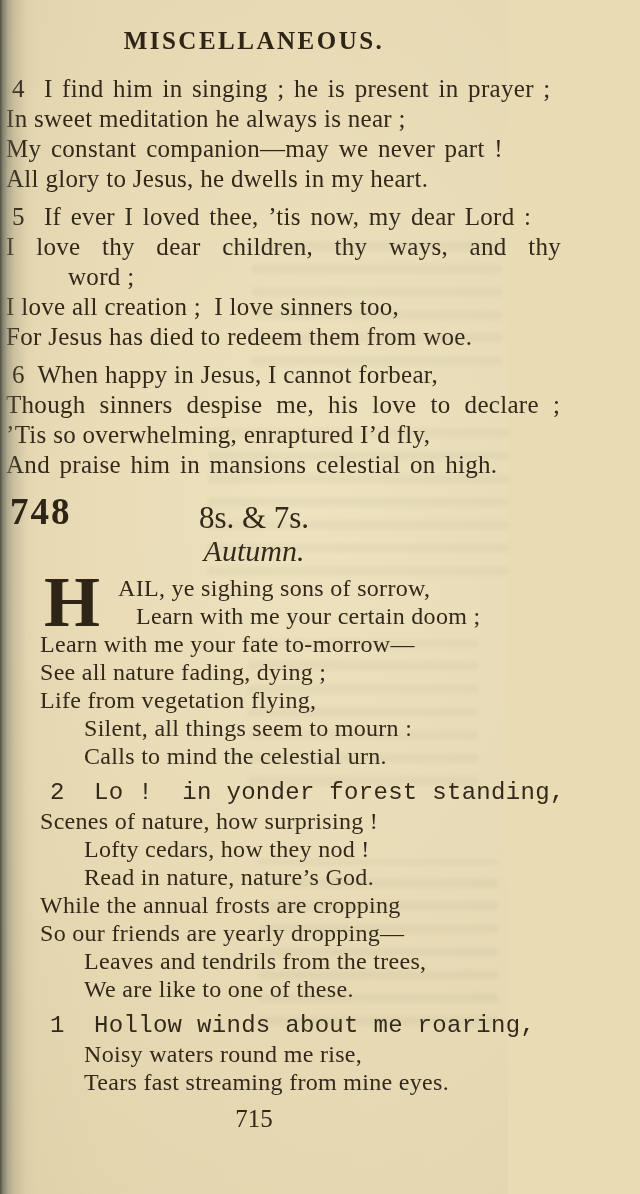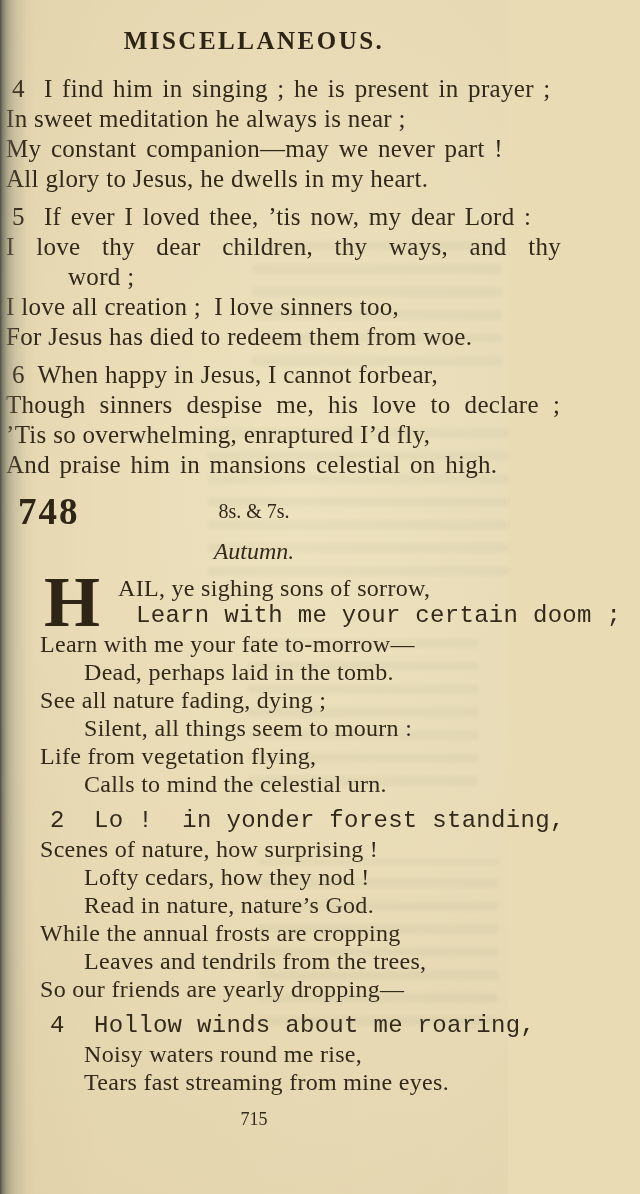--- a/index.html
+++ b/index.html
@@ -79,69 +79,69 @@
   .ws15 { word-spacing: 0.30em; }
   .ws2  { word-spacing: 0.60em; }
 
   .hymn-heading {
     position: relative;
     margin-top: 14px;
     height: 40px;
   }
   .hymn-number {
     position: absolute;
-    left: 18px;
+    left: 10px;
     top: -4px;
     font-size: 37px;
     font-weight: bold;
     letter-spacing: 2px;
     color: #2f2517;
   }
   .hymn-meter {
     display: block;
     text-align: center;
-    font-size: 20px;
+    font-size: 31px;
     padding-top: 6px;
   }
   .hymn-title {
     text-align: center;
     font-style: italic;
-    font-size: 24px;
+    font-size: 30px;
     line-height: 30px;
     margin: 2px 0 8px 0;
   }
 
   .hymn748 .verse { margin-bottom: 9px; }
   .v-line {
     font-size: 24px;
     line-height: 28px;
     letter-spacing: 0.3px;
     white-space: pre;
     margin-left: 24px;
   }
   .v-line.p0 { padding-left: 16px; }
   .v-line.pn { padding-left: 26px; font-family: Liberation Mono, monospace; }
   .v-line.pi { padding-left: 60px; }
   .v-line.pd1 { padding-left: 94px; }
-  .v-line.pd2 { padding-left: 112px; font-family: Liberation Mono, monospace; }
+  .v-line.pd2 { padding-left: 112px; }
 
   .verse1 { position: relative; }
   .dropcap {
     position: absolute;
     left: 44px;
     top: 0px;
     font-size: 72px;
     line-height: 57px;
     font-weight: bold;
     color: #2f2517;
   }
 
   .page-number {
     text-align: center;
-    font-size: 18px;
+    font-size: 25px;
     line-height: 28px;
     margin-top: 2px;
   }
 </style>
 </head>
 <body>
 
 <div class="page">
   <div class="edge-left"></div>
   <div class="ghost g1"></div>
@@ -178,36 +178,36 @@
     <span class="hymn-meter">8s. &amp; 7s.</span>
   </div>
   <div class="hymn-title">Autumn.</div>
 
   <section class="hymn748">
     <div class="verse verse1">
       <span class="dropcap">H</span>
       <div class="v-line pd1">AIL, ye sighing sons of sorrow,</div>
       <div class="v-line pd2">Learn with me your certain doom ;</div>
       <div class="v-line p0">Learn with me your fate to-morrow—</div>
-      <div class="v-line pi">Dead, perhaps laid in the tomb.</div>
       <div class="v-line p0">See all nature fading, dying ;</div>
+      <div class="v-line p0">Life from vegetation flying,</div>
       <div class="v-line pi">Silent, all things seem to mourn :</div>
-      <div class="v-line p0">Life from vegetation flying,</div>
       <div class="v-line pi">Calls to mind the celestial urn.</div>
     </div>
     <div class="verse">
       <div class="v-line pn">2  Lo !  in yonder forest standing,</div>
       <div class="v-line p0">Scenes of nature, how surprising !</div>
       <div class="v-line pi">Lofty cedars, how they nod !</div>
       <div class="v-line pi">Read in nature, nature’s God.</div>
       <div class="v-line p0">While the annual frosts are cropping</div>
+      <div class="v-line p0">So our friends are yearly dropping—</div>
       <div class="v-line pi">Leaves and tendrils from the trees,</div>
-      <div class="v-line p0">So our friends are yearly dropping—</div>
-    </div>
-    <div class="verse">
-      <div class="v-line pn">4  Hollow winds about me roaring,</div>
+      <div class="v-line pi">We are like to one of these.</div>
+    </div>
+    <div class="verse">
+      <div class="v-line pn">1  Hollow winds about me roaring,</div>
       <div class="v-line pi">Noisy waters round me rise,</div>
       <div class="v-line pi">Tears fast streaming from mine eyes.</div>
     </div>
   </section>
 
   <div class="page-number">715</div>
 </div>
 
 </body></html>

